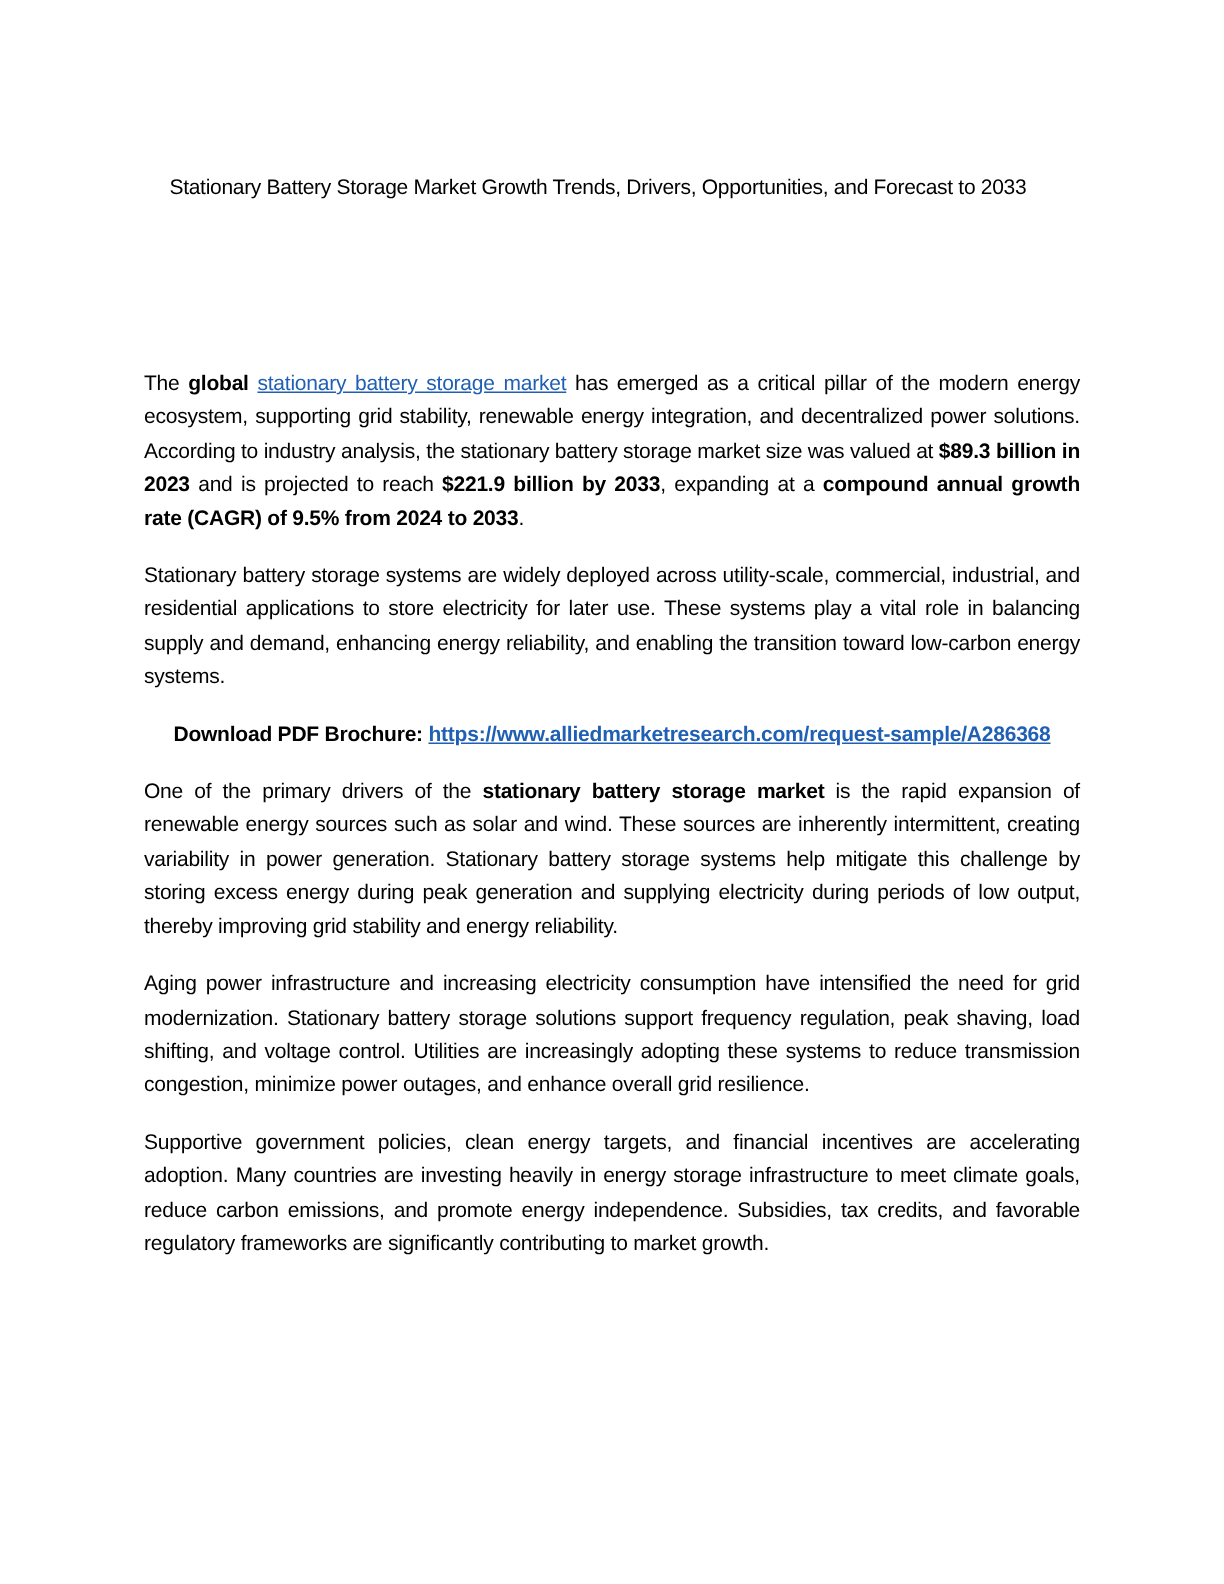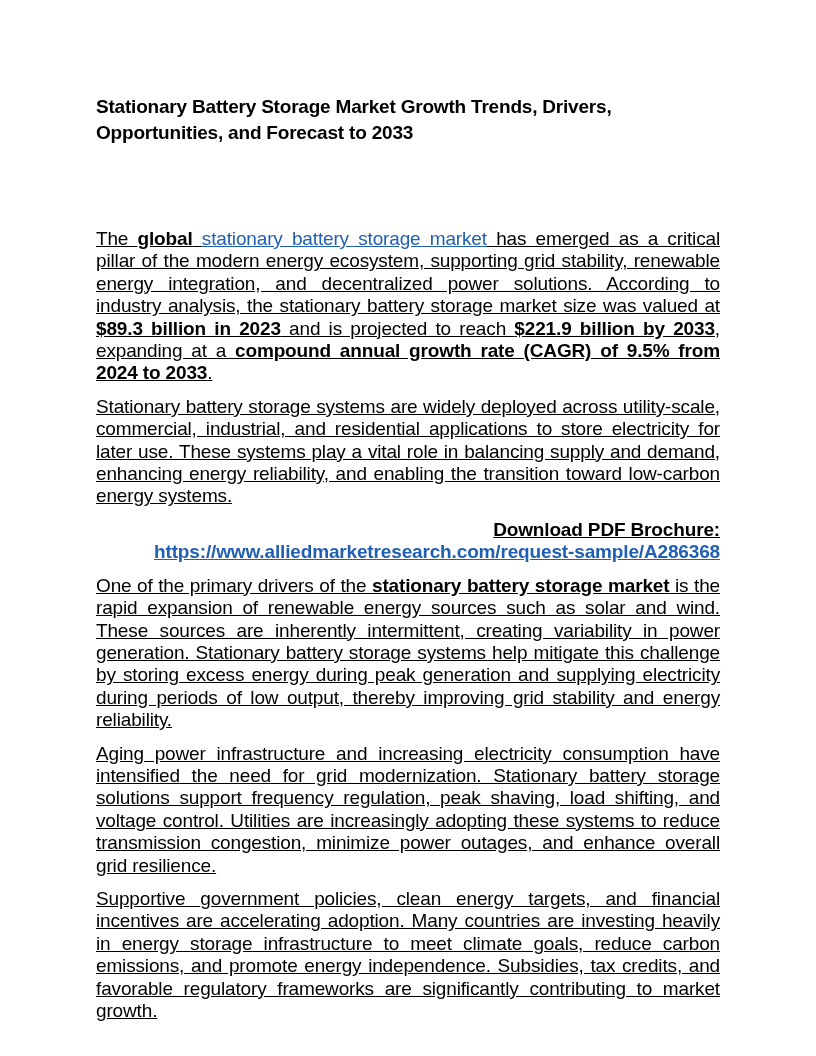--- a/index.html
+++ b/index.html
@@ -2,29 +2,29 @@
 <html><head>
 <meta charset="utf-8">
 <style>
   html, body { margin: 0; padding: 0; background: #ffffff; }
   body { width: 816px; height: 1056px; overflow: hidden; position: relative; }
   .page {
     position: absolute; left: 96px; top: 94px; width: 624px;
     font-family: "Liberation Sans", sans-serif; color: #000000;
   }
   .title {
-    font-size: 19px; font-weight: bold; line-height: 26px; margin: 0;
+    font-size: 14px; font-weight: normal; line-height: 26px; margin: 17px;
     letter-spacing: -0.2px;
   }
   .body-area { position: absolute; left: 0; top: 134px; width: 624px; }
   p {
-    font-size: 19px; line-height: 22.4px; margin: 0 0 11px 0;
-    text-align: justify; letter-spacing: -0.15px; text-decoration: underline;
+    font-size: 14px; line-height: 22.4px; margin: 16px 0 11px 0;
+    text-align: justify; letter-spacing: -0.15px;
   }
-  p.heading { font-weight: bold; margin-bottom: 11px; text-align: right; }
+  p.heading { font-weight: bold; margin-bottom: 11px; text-align: center; }
   a { color: #1f5fb4; text-decoration: underline; }
   b { font-weight: bold; }
 </style>
 </head>
 <body>
 
 <div class="page">
   <h1 class="title">Stationary Battery Storage Market Growth Trends, Drivers, Opportunities, and Forecast to 2033</h1>
 
   <div class="body-area">

